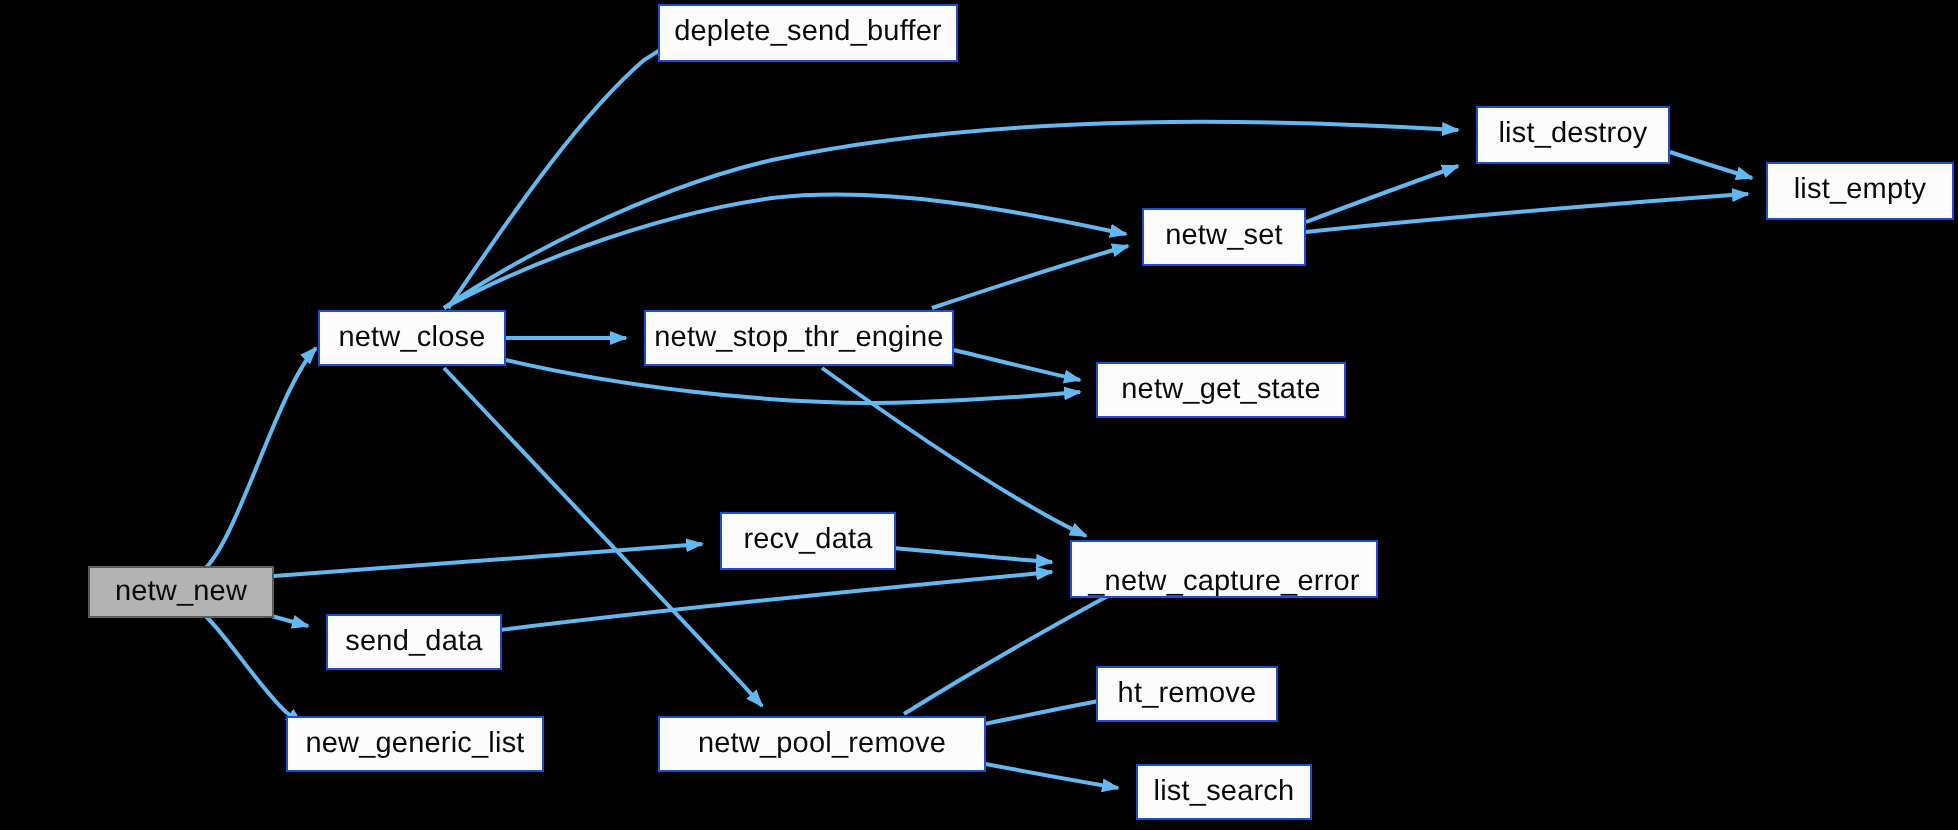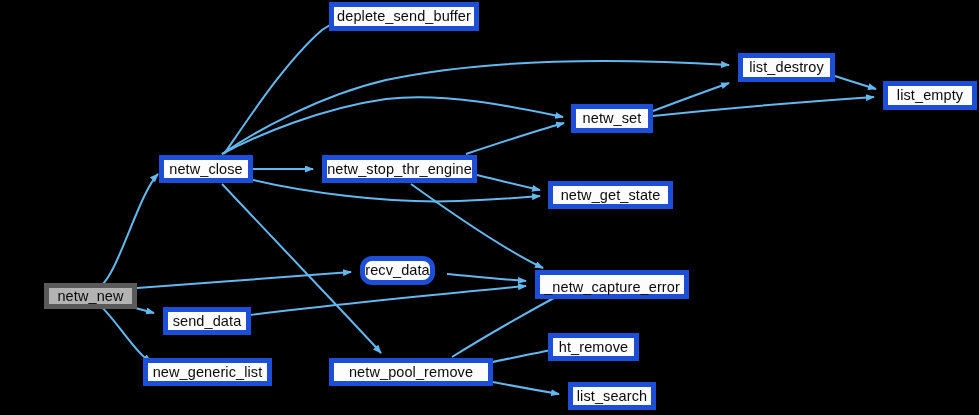--- a/index.html
+++ b/index.html
@@ -18,21 +18,21 @@
   svg.graph-svg {
     position: absolute;
     top: 0;
     left: 0;
     width: 979px;
     height: 415px;
   }
   .node-box {
     position: absolute;
     box-sizing: border-box;
-    border: 5px solid #1d4ed8;
+    border: 1px solid #1d4ed8;
     background: #fcfcfc;
     color: #0b0b0b;
     font-size: 14.5px;
     font-family: "Liberation Sans", sans-serif;
     display: flex;
     align-items: center;
     justify-content: center;
     white-space: nowrap;
     letter-spacing: 0.1px;
     cursor: pointer;
@@ -101,21 +101,21 @@
       </div>
       <div class="node-box" style="left: 883px; top: 81px; width: 94px; height: 29px;">
         <span class="node-label">list_empty</span>
       </div>
       <div class="node-box" style="left: 571px; top: 104px; width: 82px; height: 29px;">
         <span class="node-label">netw_set</span>
       </div>
       <div class="node-box" style="left: 548px; top: 181px; width: 125px; height: 28px; text-align: center;">
         <span class="node-label">netw_get_state</span>
       </div>
-      <div class="node-box" style="left: 360px; top: 256px; width: 75px; height: 29px; border-radius: 12px;">
+      <div class="node-box" style="left: 360px; top: 256px; width: 88px; height: 29px;">
         <span class="node-label">recv_data</span>
       </div>
       <div class="node-box" style="left: 535px; top: 270px; width: 154px; height: 29px; align-items: flex-end;">
         <span class="node-label">_netw_capture_error</span>
       </div>
       <div class="node-box" style="left: 163px; top: 307px; width: 88px; height: 28px;">
         <span class="node-label">send_data</span>
       </div>
       <div class="node-box" style="left: 548px; top: 333px; width: 91px; height: 28px;">
         <span class="node-label">ht_remove</span>

